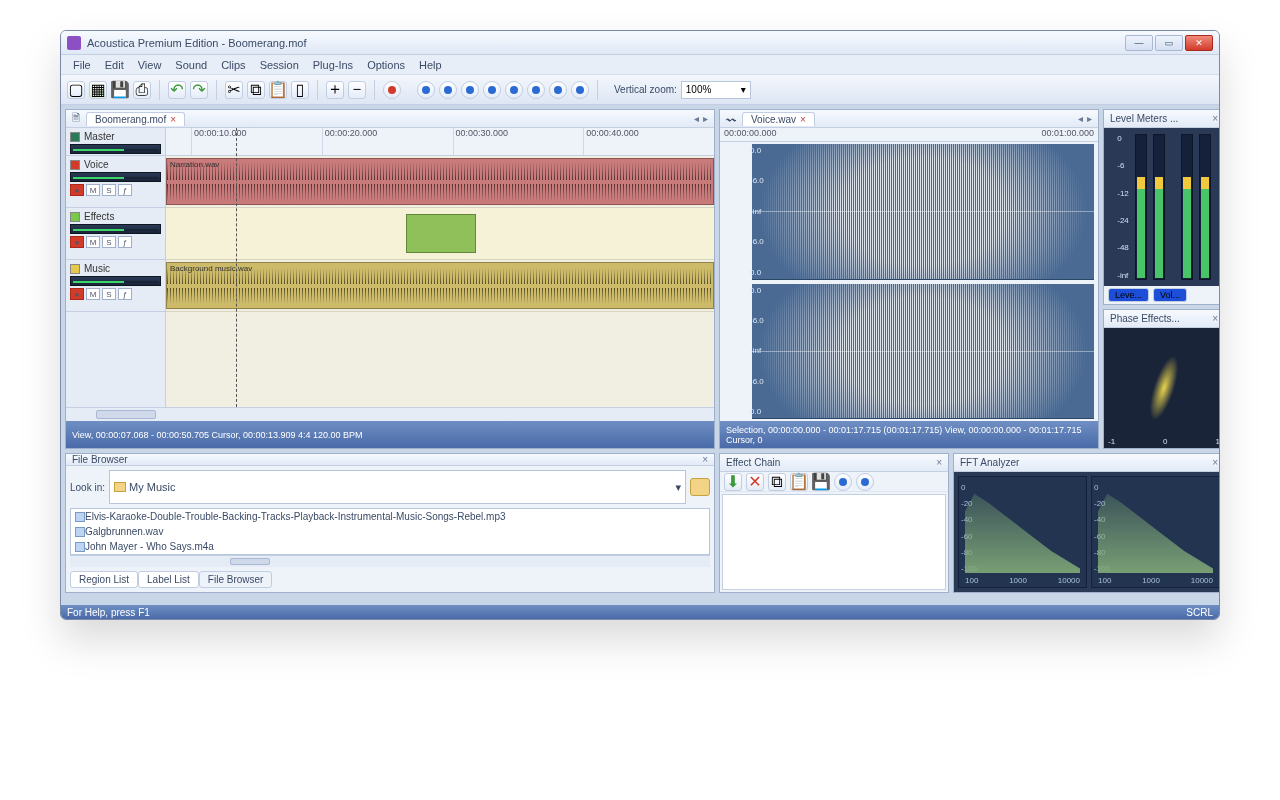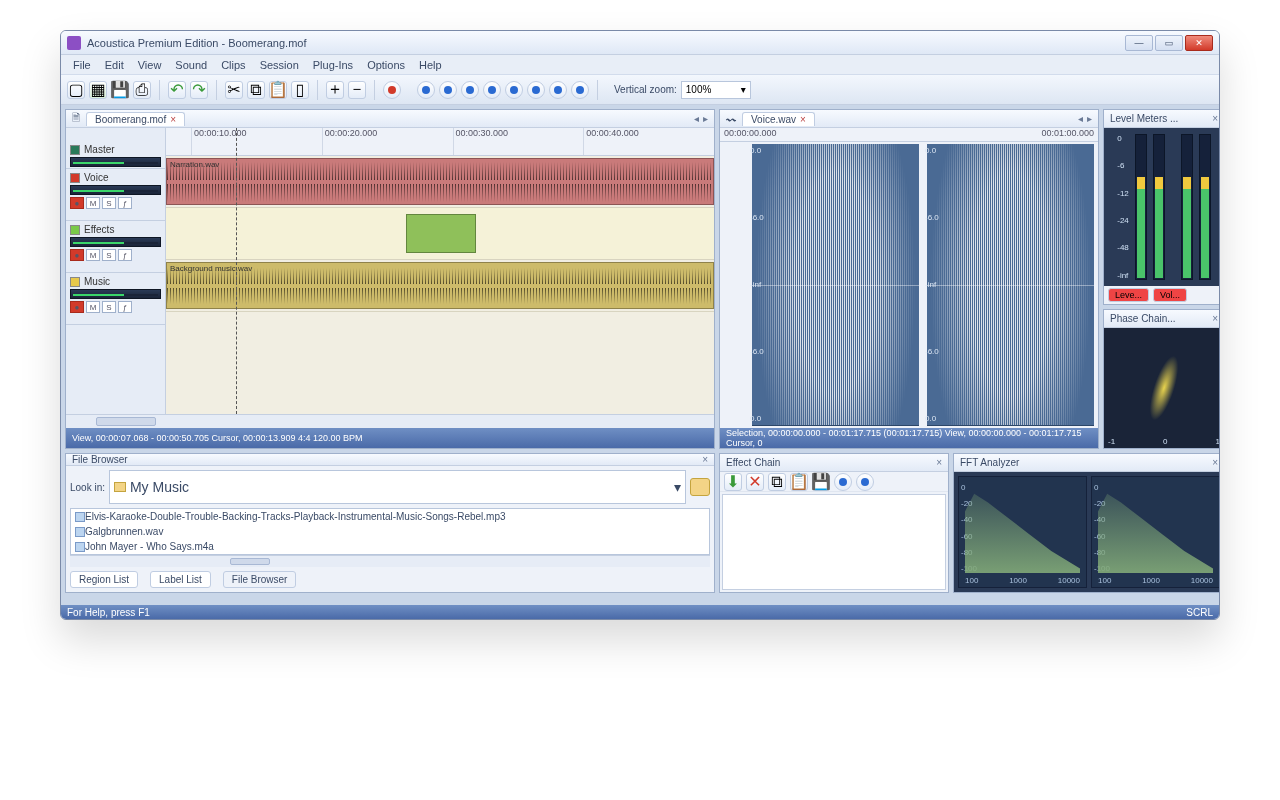--- a/index.html
+++ b/index.html
@@ -23,21 +23,21 @@
   .body { flex:1; display:grid; grid-template-columns: 650px 380px 122px; grid-template-rows: 340px 140px; gap:4px; padding:4px; background:#c9d6e8;}
   .panel { background:#eef2f9; border:1px solid #9fb0cb; display:flex; flex-direction:column; overflow:hidden;}
   .panel-tab { height:18px; background:linear-gradient(#f7faff,#e2eaf6); border-bottom:1px solid #c4cfe1; font-size:10px; color:#3a4a66; display:flex; align-items:center; padding:0 6px; gap:6px;}
   .tabchip { background:#fff; border:1px solid #c0cde2; border-bottom:none; padding:1px 8px; border-radius:3px 3px 0 0;}
   .tab-x { color:#b44; margin-left:4px; }
   .tab-nav { margin-left:auto; display:flex; gap:4px; color:#6a7a96;}
   
   .multitrack { display:flex; flex:1; overflow:hidden;}
   .track-heads { width:100px; background:#e6ecf6; border-right:1px solid #c4cfe1;}
   .track-head { height:52px; border-bottom:1px solid #c4cfe1; padding:3px 4px; font-size:10px; color:#333;}
-  .track-head.master{height:28px;margin-top:13px;}
+  .track-head.master{height:28px;}
   .track-title{ display:flex; align-items:center; gap:4px;}
   .tcolor{ width:10px;height:10px;border:1px solid #888;}
   .slider{ height:10px; background:linear-gradient(#2a3a56,#1a2438); border:1px solid #0e1624; margin-top:2px; position:relative;}
   .slider::after{content:"";position:absolute;left:2px;right:2px;top:4px;height:2px;background:linear-gradient(90deg,#3ad66a,#3ad66a 60%,#1a2438 60%);}
   .tbtns{ display:flex; gap:2px; margin-top:2px;}
   .mini{ width:14px;height:12px;border:1px solid #9fb0cb;background:#fff;font-size:8px;display:flex;align-items:center;justify-content:center;color:#556;}
   .mini.rec{background:#d23a2a;border-color:#a82a1c;}
   .track-area{ flex:1; background:#f1eee2; position:relative; overflow:hidden;}
   .ruler{ height:28px; background:#eef2f9; border-bottom:1px solid #c4cfe1; font-size:9px; color:#556; display:flex;padding-left:25px;}
   .ruler div{ flex:1; border-left:1px solid #d0d8e6; padding-left:2px;}
@@ -49,48 +49,48 @@
   .clip .label{position:absolute;top:1px;left:3px;font-size:8px;color:#333;}
   .wave-sym{position:absolute;left:0;right:0;top:50%;height:1px;}
   .wave-sym::before,.wave-sym::after{content:"";position:absolute;left:0;right:0;background:repeating-linear-gradient(90deg,rgba(0,0,0,.6) 0 1px,transparent 1px 3px);}
   .clip.red .wave-sym::before{top:-20px;height:18px; -webkit-mask:linear-gradient(transparent,#000);mask:linear-gradient(transparent,#000);}
   .clip.red .wave-sym::after{top:2px;height:18px;-webkit-mask:linear-gradient(#000,transparent);mask:linear-gradient(#000,transparent);}
   .clip.yellow .wave-sym::before{top:-18px;height:16px;-webkit-mask:linear-gradient(transparent,#000);mask:linear-gradient(transparent,#000);}
   .clip.yellow .wave-sym::after{top:2px;height:16px;-webkit-mask:linear-gradient(#000,transparent);mask:linear-gradient(#000,transparent);}
   .playhead{position:absolute;top:0;bottom:0;left:70px;border-left:1px dashed #555;}
   .hscroll{height:14px;background:#e6ecf6;border-top:1px solid #c4cfe1;position:relative;}
   .hscroll .thumb{position:absolute;left:30px;width:60px;top:2px;bottom:2px;background:#cfd9ea;border:1px solid #a8b8d4;border-radius:2px;}
-  .statusbar{height:20px;background:linear-gradient(#6f8fc4,#4a6aa8);color:#fff;font-size:9px;display:flex;align-items:center;padding:0 6px;}
+  .statusbar{height:27px;background:linear-gradient(#6f8fc4,#4a6aa8);color:#fff;font-size:9px;display:flex;align-items:center;padding:0 6px;}
   .wave-ruler{height:14px;background:#eef2f9;font-size:9px;color:#556;display:flex;justify-content:space-between;padding:0 4px;border-bottom:1px solid #c4cfe1;}
   .wave-ch{flex:1;position:relative;border-bottom:1px solid #2c4668;margin:2px 4px;background:#4a6a94;}
   .wave-ch .wf{position:absolute;inset:0;background:
     repeating-linear-gradient(90deg, rgba(255,255,255,.9) 0 1px, transparent 1px 2px);
     -webkit-mask:radial-gradient(60% 100% at 50% 50%, #000 0%, #000 40%, transparent 80%) ,linear-gradient(#000,#000);
     -webkit-mask-composite:source-in; opacity:.9;}
   .wave-ch::before{content:"";position:absolute;left:0;right:0;top:50%;height:1px;background:rgba(255,255,255,.4);}
   .db-scale{position:absolute;left:-2px;top:0;bottom:0;width:28px;font-size:8px;color:#dde7f4;display:flex;flex-direction:column;justify-content:space-between;padding:2px 0;}
   .wave-outer{position:relative;flex:1;display:flex;}
   .wave-left{width:28px;background:#eef2f9;}
   
   .meters{flex:1;background:#2a3a56;display:flex;gap:6px;padding:6px;justify-content:center;}
   .meter{width:12px;background:#15213a;position:relative;border:1px solid #0c1628;}
   .meter::after{content:"";position:absolute;left:1px;right:1px;bottom:1px;height:70%;background:linear-gradient(#f0c93e 0 12%,#4ac46a 12% 100%);}
   .meter-scale{font-size:8px;color:#cfe0f4;display:flex;flex-direction:column;justify-content:space-between;}
   .meter-tabs{height:18px;background:#eef2f9;display:flex;gap:4px;padding:0 4px;font-size:9px;align-items:center;}
-  .meter-tabs span{background:#ef4444;border:1px solid #c0cde2;padding:1px 6px;border-radius:3px;}
+  .meter-tabs span{background:#1d4ed8;border:1px solid #c0cde2;padding:1px 6px;border-radius:3px;}
   .phase{flex:1;background:#1a2438;position:relative;}
   .phase::after{content:"";position:absolute;left:30%;top:10%;width:40%;height:80%;background:radial-gradient(ellipse 30% 50% at 50% 50%, rgba(255,230,80,.9), transparent 70%);transform:rotate(18deg);}
   .phase-scale{position:absolute;left:4px;right:4px;bottom:2px;display:flex;justify-content:space-between;font-size:8px;color:#cfe0f4;}
   
   .file-browser{padding:4px;font-size:10px;color:#3a4a66;flex:1;display:flex;flex-direction:column;}
   .fb-row{display:flex;align-items:center;gap:4px;margin-bottom:4px;}
-  .fb-row select,.fb-row .combo{flex:1;height:16px;border:1px solid #b8c6dc;background:#fff;font-size:14px;padding:16px 4px;display:flex;align-items:center;}
+  .fb-row select,.fb-row .combo{flex:1;height:16px;border:1px solid #b8c6dc;background:#fff;font-size:11px;padding:16px 4px;display:flex;align-items:center;}
   .fb-list{flex:1;border:1px solid #b8c6dc;background:#fff;overflow:auto;}
   .fb-list div{padding:2px 4px;display:flex;align-items:center;}
-  .fb-tabs{display:flex;gap:12px;margin-top:4px;}
+  .fb-tabs{display:flex;gap:0;margin-top:4px;}
   .fb-tabs span{background:#fff;border:1px solid #c0cde2;padding:2px 8px;border-radius:3px;font-size:10px;}
   .effect-chain{flex:1;background:#fff;margin:2px;border:1px solid #c4cfe1;}
   .ec-tools{height:20px;display:flex;gap:4px;align-items:center;padding:0 4px;border-bottom:1px solid #e0e6f0;}
   .fft{flex:1;background:#2a3a56;display:flex;gap:4px;padding:4px;}
   .fft-plot{flex:1;background:#22344f;position:relative;border:1px solid #15213a;}
   .fft-plot::after{content:"";position:absolute;left:6px;right:6px;bottom:14px;top:8px;background:linear-gradient(to top, rgba(130,170,120,.9), rgba(130,170,120,.2));clip-path:polygon(0 30%, 8% 10%, 20% 20%, 35% 35%, 55% 55%, 75% 75%, 100% 95%, 100% 100%, 0 100%);}
   .fft-x{position:absolute;left:6px;right:6px;bottom:2px;display:flex;justify-content:space-between;font-size:8px;color:#a8c0dc;}
   .fft-y{position:absolute;left:2px;top:6px;bottom:14px;display:flex;flex-direction:column;justify-content:space-between;font-size:8px;color:#a8c0dc;}
   .footer{height:14px;background:linear-gradient(#6f8fc4,#4a6aa8);color:#fff;font-size:10px;display:flex;align-items:center;padding:0 6px;justify-content:space-between;}
   .file-icon{width:10px;height:10px;background:#bcd5f0;border:1px solid #7a9ac8;}
@@ -284,21 +284,21 @@
               <span>◂</span>
               <span>▸</span>
             </div>
       </div>
       <div class="wave-ruler">
         <span>00:00:00.000</span>
         <span>00:01:00.000</span>
       </div>
       <div class="wave-outer">
         <div class="wave-left"></div>
-        <div style="flex:1;display:flex;flex-direction:row">
+        <div style="flex:1;display:flex;flex-direction:column">
           <div class="wave-ch">
                 <div class="wf"></div>
                 <div class="db-scale" id="db1">
                   <span>0.0</span>
                   <span>-6.0</span>
                   <span>-inf</span>
                   <span>-6.0</span>
                   <span>0.0</span>
                 </div>
               </div>
@@ -340,21 +340,21 @@
           <div class="meter"></div>
           <div class="meter"></div>
         </div>
         <div class="meter-tabs" id="meter-tabs">
               <span>Leve...</span>
               <span>Vol...</span>
             </div>
       </div>
       <div class="panel" style="flex:1">
         <div class="panel-tab">
-              <span>Phase Chain...</span>
+              <span>Phase Effects...</span>
               <span class="tab-nav">×</span>
             </div>
         <div class="phase">
           <div class="phase-scale" id="phase-scale">
                 <span>-1</span>
                 <span>0</span>
                 <span>1</span>
               </div>
         </div>
       </div>

